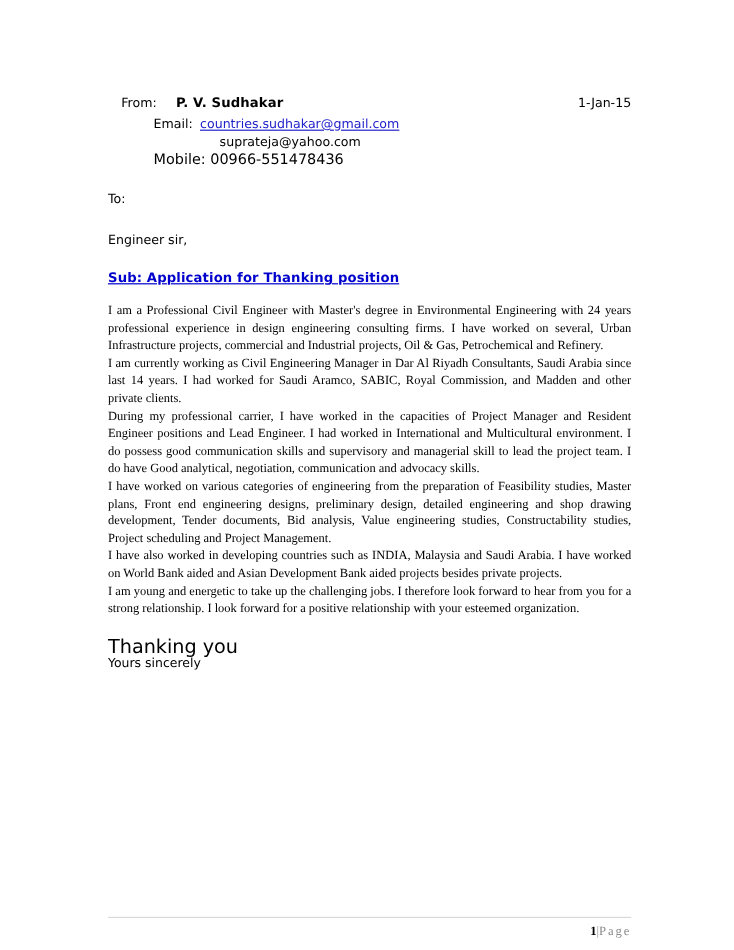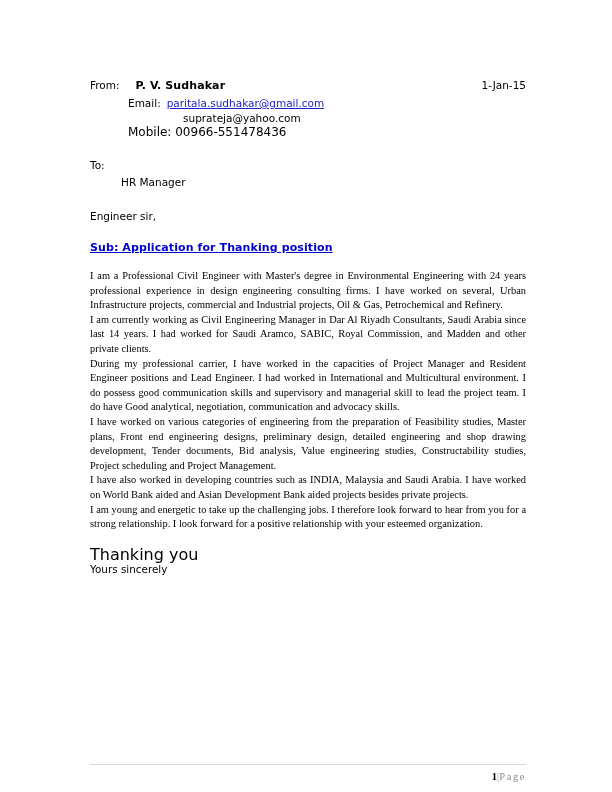--- a/index.html
+++ b/index.html
@@ -30,20 +30,21 @@
     width: 436px;
   }
 
   
   .from-row {
     display: flex;
     align-items: baseline;
     font-size: 10.5px;
     line-height: 15px;
     white-space: nowrap;
+    margin-left: 11px;
   }
   .from-label {
     font-size: 10.5px;
   }
   .from-name {
     font-weight: bold;
     font-size: 11px;
     margin-left: 16px;
     letter-spacing: 0.1px;
   }
@@ -155,29 +156,28 @@
 <div class="page">
   <div class="content">
 
     <div class="from-row">
       <span class="from-label">From:</span>
       <span class="from-name">P. V. Sudhakar</span>
       <span class="date">1-Jan-15</span>
     </div>
 
     <div class="email-row">
-      <span>Email:</span><a class="email-link" href="#">paritala.sudhakar@gmail.com</a>
+      <span>Email:</span><a class="email-link" href="#">countries.sudhakar@gmail.com</a>
     </div>
 
     <div class="email-alt">suprateja@yahoo.com</div>
 
     <div class="mobile-row">Mobile: 00966-551478436</div>
 
     <div class="to-label">To:</div>
-    <div class="to-value">HR Manager</div>
 
     <div class="salutation">Engineer sir,</div>
 
     <div>
       <span class="subject">Sub: Application for Thanking position</span>
     </div>
 
     <div style="margin-top:14px;font-family:Liberation Serif, serif;">
       <div class="para">I am a Professional Civil Engineer with Master's degree in Environmental Engineering with  24 years professional experience in design engineering consulting firms. I have worked on several, Urban Infrastructure projects, commercial and Industrial projects, Oil &amp; Gas, Petrochemical and Refinery.</div>
       <div class="para">I am currently working as Civil Engineering Manager in  Dar Al Riyadh Consultants, Saudi Arabia since last 14 years. I had worked for Saudi Aramco, SABIC, Royal Commission, and Madden and other private clients.</div>

